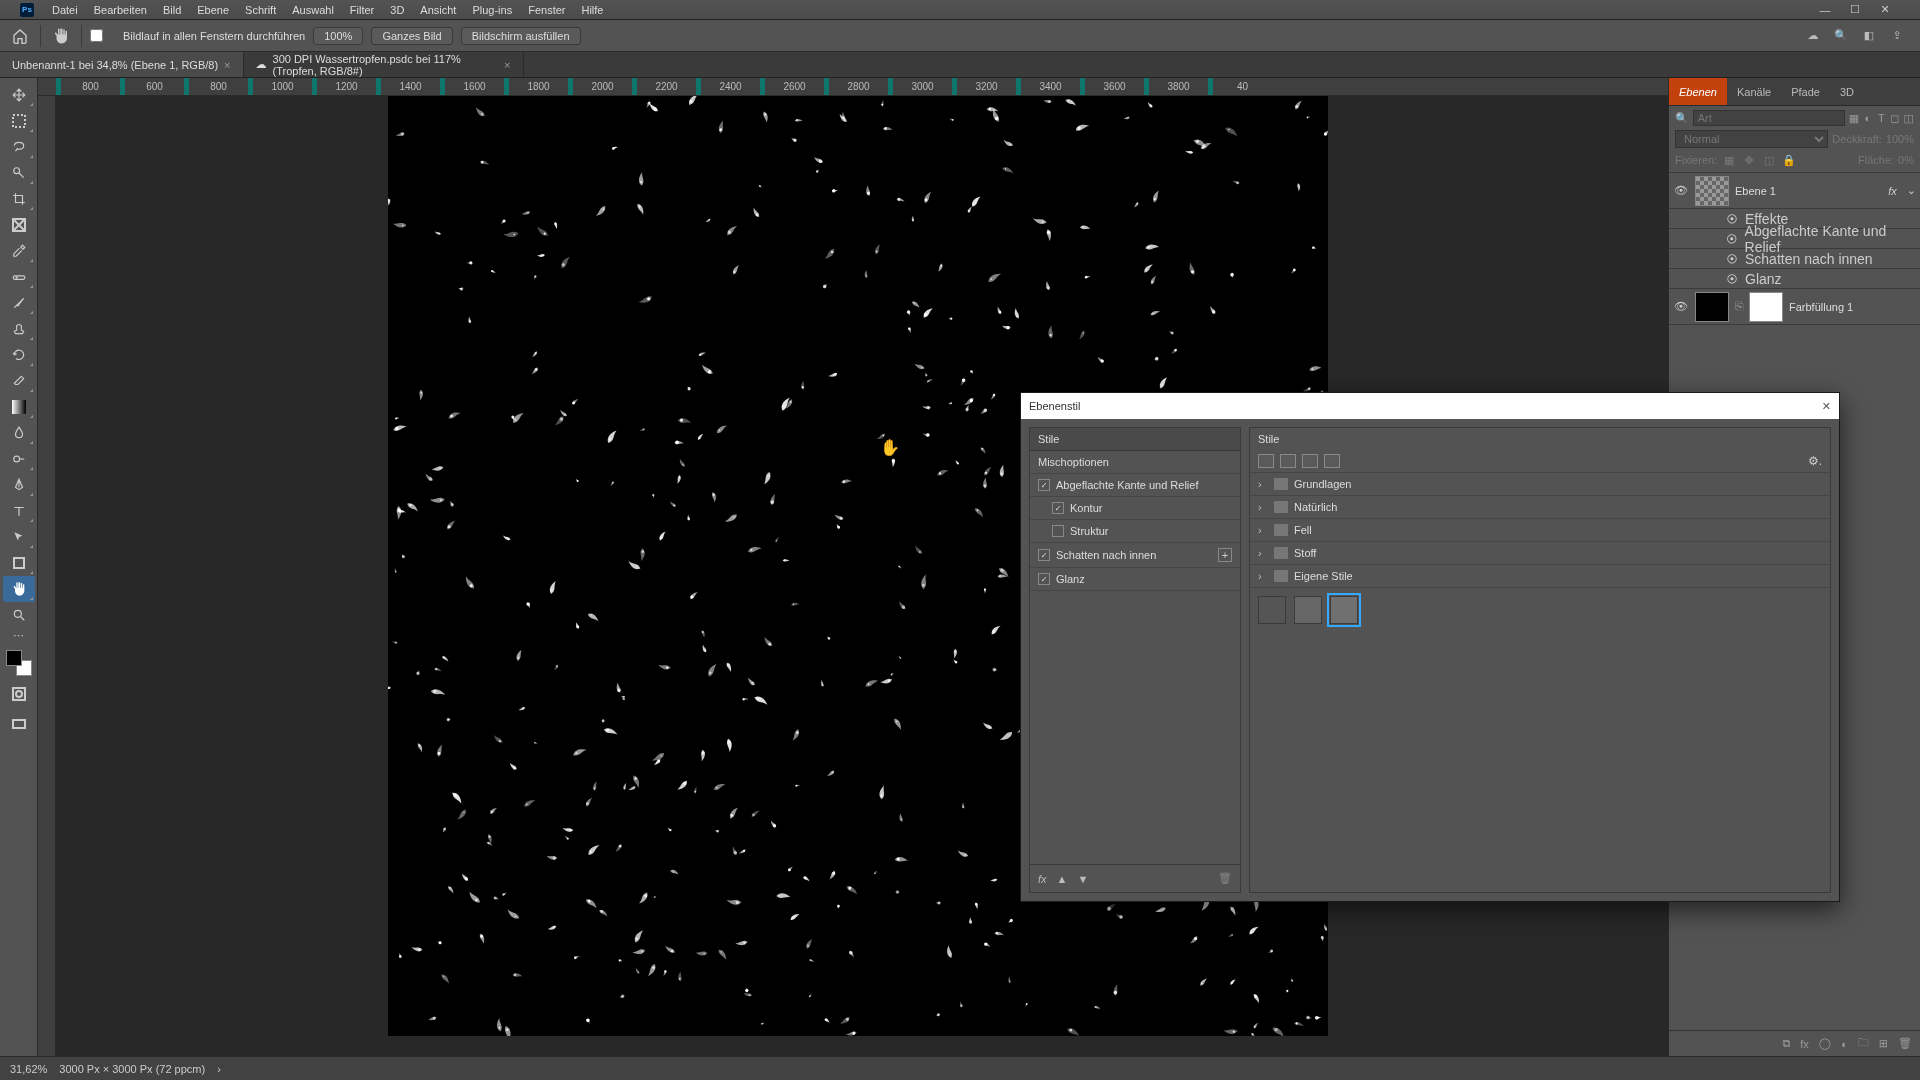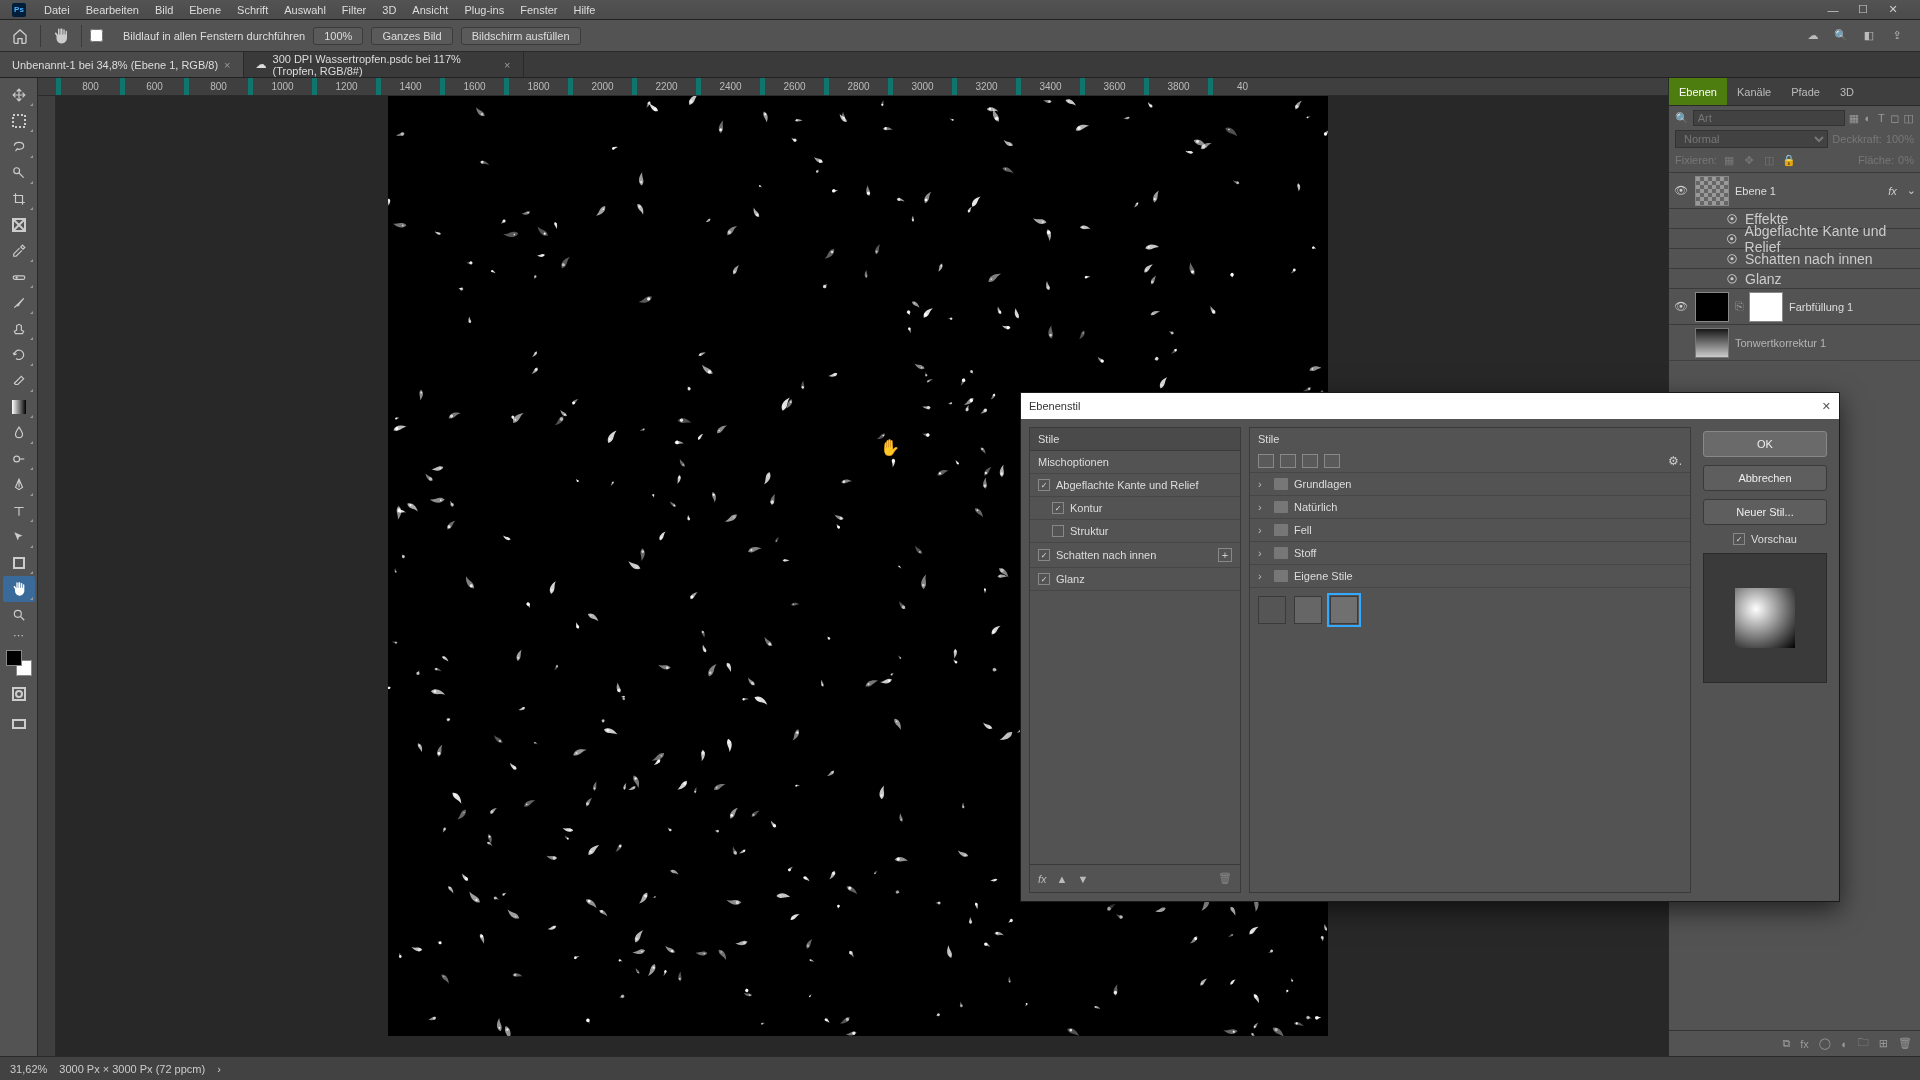--- a/index.html
+++ b/index.html
@@ -1,19 +1,19 @@
 <!DOCTYPE html>
 <html><head>
 <meta charset="utf-8">
 <style>
 * { margin: 0; padding: 0; box-sizing: border-box; font-family: "Segoe UI", Tahoma, sans-serif; font-size: 11px; user-select: none; }
 body { width: 1920px; height: 1080px; background: #323232; overflow: hidden; position: relative; color: #ddd; }
 
 
-.menubar { height: 20px; background: linear-gradient(#535353,#4b4b4b); display: flex; align-items: center; padding: 0 12px; border-bottom: 1px solid #222; }
+.menubar { height: 20px; background: linear-gradient(#535353,#4b4b4b); display: flex; align-items: center; padding: 0 20px; border-bottom: 1px solid #222; }
 .menubar .logo { width: 14px; height: 14px; background: #001d3a; border-radius: 2px; margin-right: 10px; display:flex;align-items:center;justify-content:center;color:#4cb2ff;font-weight:bold;font-size:8px;}
 .menubar .m { padding: 0 8px; color: #ddd; cursor: default; }
 .menubar .wc { margin-left: auto; display: flex; gap: 0; }
 .menubar .wc .b { width: 30px; height: 18px; display:flex;align-items:center;justify-content:center; color:#ccc; }
 
 
 .optbar { height: 32px; background: #535353; display: flex; align-items: center; padding: 0 8px; gap: 8px; border-bottom: 1px solid #2a2a2a;}
 .optbar .home { width: 24px; height:24px; display:flex;align-items:center;justify-content:center; }
 .optbar .sep { width:1px; height:22px; background:#3a3a3a; }
 .optbar .handicon { width:24px;height:24px;display:flex;align-items:center;justify-content:center;}
@@ -44,21 +44,21 @@
 .ruler-h { height:18px; background:#3f3f3f; border-bottom:1px solid #2a2a2a; display:flex; padding-left:18px; position:relative; overflow:hidden;}
 .ruler-h .tick { width:64px; text-align:center; color:#bbb; font-size:10px; border-left:5px solid #0f766e; height:100%; line-height:18px;}
 .canvas-area { flex:1; position:relative; overflow:hidden; }
 .ruler-v { position:absolute; left:0; top:0; bottom:0; width:18px; background:#3f3f3f; border-right:1px solid #2a2a2a;}
 .canvas { position:absolute; left:350px; top:0; width:940px; height:940px; background:#000; overflow:hidden;}
 
 
 .rightpanels { width: 252px; background:#535353; border-left:1px solid #2a2a2a; display:flex; flex-direction:column; }
 .paneltabs { height:28px; display:flex; background:#3f3f3f; border-bottom:1px solid #2a2a2a;}
 .paneltabs .pt { padding:0 10px; line-height:28px; color:#bbb; }
-.paneltabs .pt.active { background:#4d7c0f; color:#fff; }
+.paneltabs .pt.active { background:#c2410c; color:#fff;font-style:italic; }
 .layeropts { padding:4px 6px; display:flex; flex-direction:column; gap:4px; border-bottom:1px solid #3a3a3a;}
 .layeropts .row { display:flex; align-items:center; gap:4px; }
 .layeropts select, .layeropts input { background:#424242; border:1px solid #333; color:#999; padding:1px 4px; flex:1; }
 .layeropts .ico { width:16px; height:16px; display:flex;align-items:center;justify-content:center;color:#999;}
 .layeropts .lbl { color:#999; }
 .layeropts .disabled { color:#777; }
 
 .layerlist { flex:1; overflow:auto; }
 .layer { display:flex; align-items:center; height:36px; border-bottom:1px solid #3a3a3a; padding:0 4px; gap:6px;}
 .layer .eye { width:16px; color:#ccc; text-align:center; }
@@ -2234,25 +2234,20 @@
         <div class="dot">⦿</div>
         <div class="lbl">Glanz</div>
       </div>
       <div class="layer">
         <div class="eye">👁</div>
         <div class="maskblack"></div>
         <div style="width:8px;text-align:center;color:#999">⎘</div>
         <div class="mask"></div>
         <div class="name">Farbfüllung 1</div>
       </div>
-      <div class="layer" style="opacity:.7">
-        <div class="eye"></div>
-        <div class="thumb" style="background:linear-gradient(#000,#fff)"></div>
-        <div class="name">Tonwertkorrektur 1</div>
-      </div>
     </div>
     <div class="panelbottom">
       <span class="ic">⧉</span>
       <span class="ic">fx</span>
       <span class="ic">◯</span>
       <span class="ic">◐</span>
       <span class="ic">🗀</span>
       <span class="ic">⊞</span>
       <span class="ic">🗑</span>
     </div>
@@ -2342,28 +2337,16 @@
             <span>Eigene Stile</span>
           </div>
       </div>
       <div class="presets">
         <div class="p" style="background:#555"></div>
         <div class="p" style="background:#666"></div>
         <div class="p sel" style="background:#707070"></div>
       </div>
     </div>
 
-    <div class="dlgright">
-      <div class="btn ok">OK</div>
-      <div class="btn">Abbrechen</div>
-      <div class="btn">Neuer Stil...</div>
-      <div class="chkrow">
-        <span class="chk on"></span>
-        <span>Vorschau</span>
-      </div>
-      <div class="preview">
-          <div class="pv"></div>
-        </div>
-    </div>
   </div>
 </div>
 
 <div class="cursor-hand">✋</div>
 
 </body></html>

